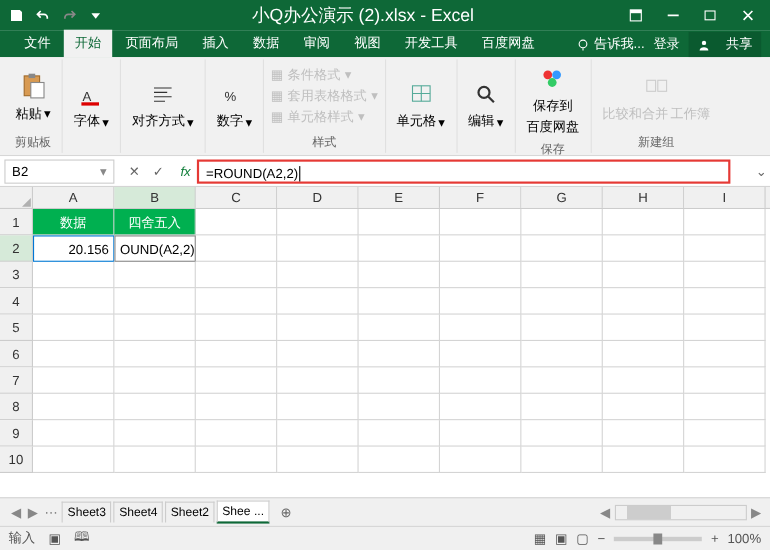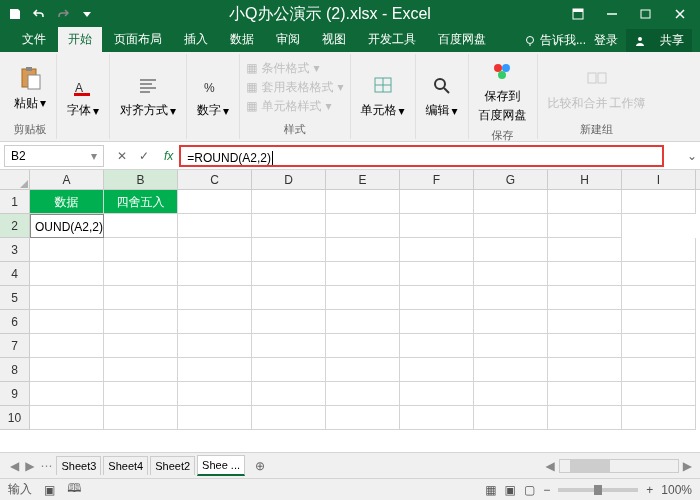--- a/index.html
+++ b/index.html
@@ -335,20 +335,21 @@
         <div class="cell"></div>
           <div class="cell"></div>
           <div class="cell"></div>
           <div class="cell"></div>
           <div class="cell"></div>
           <div class="cell"></div>
           <div class="cell"></div>
       </div>
       <div class="row">
           <div class="rh sel">2</div>
+        <div class="cell data" style="border:1px solid #0078d4">20.156</div>
         <div class="cell editing">OUND(A2,2)</div>
         <div class="cell"></div>
           <div class="cell"></div>
           <div class="cell"></div>
           <div class="cell"></div>
           <div class="cell"></div>
           <div class="cell"></div>
           <div class="cell"></div>
       </div>
       <div class="row">

